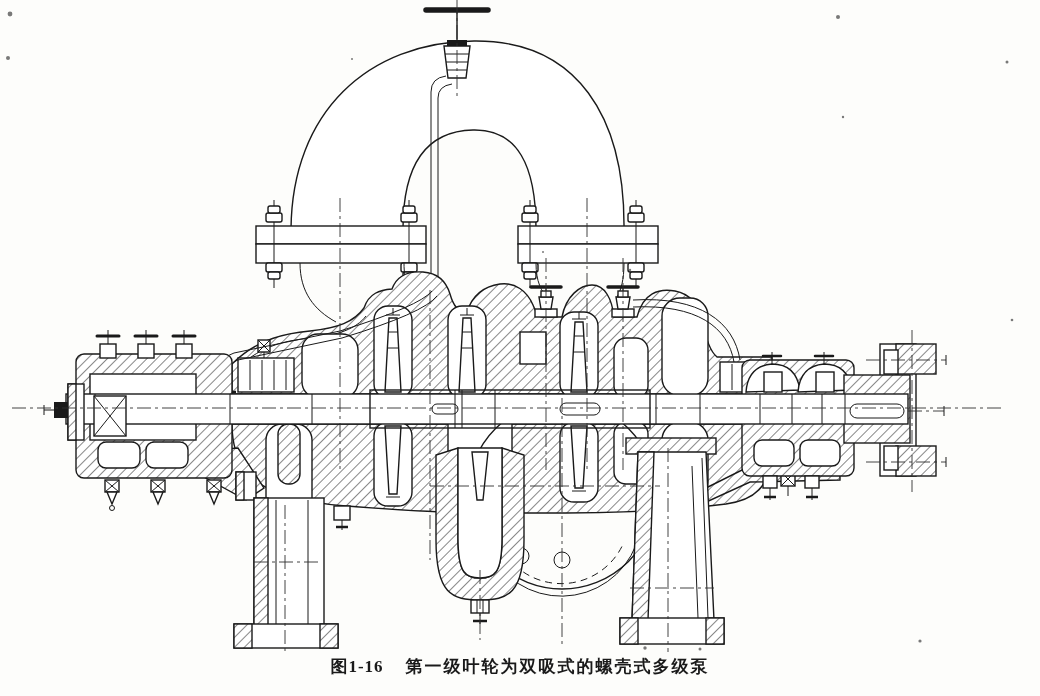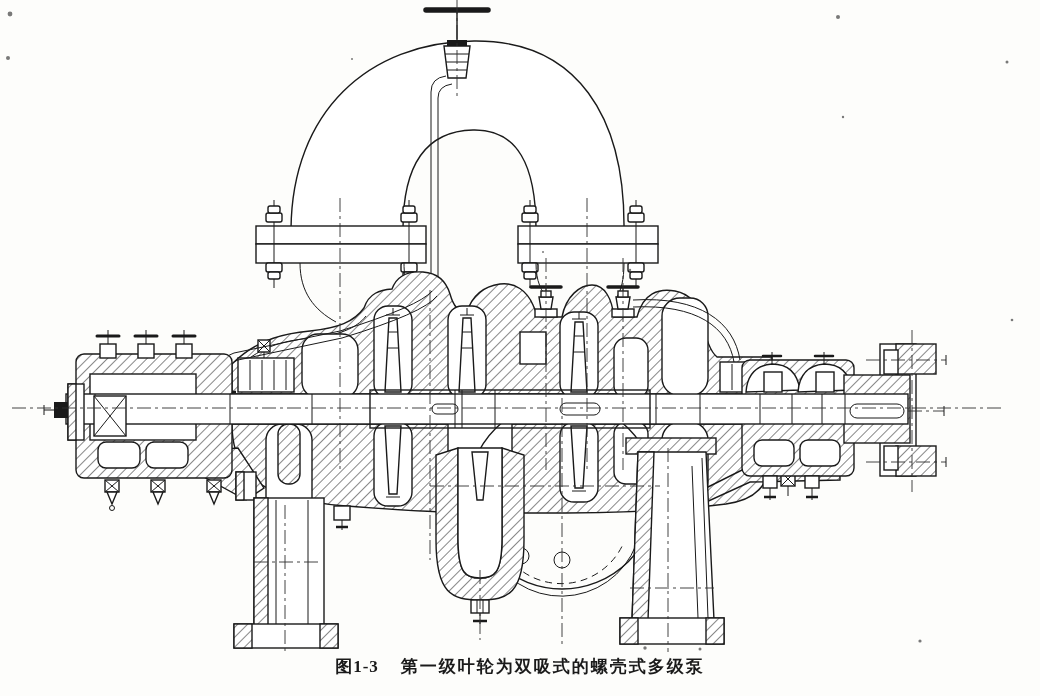--- a/index.html
+++ b/index.html
@@ -395,16 +395,16 @@
     <circle cx="630" cy="270" r="1.2"></circle>
         <circle cx="1012" cy="320" r="1.3"></circle>
     <circle cx="920" cy="641" r="1.6"></circle>
         <circle cx="700" cy="649" r="1.5"></circle>
     <circle cx="645" cy="648" r="1.7"></circle>
         <circle cx="543" cy="252" r="1"></circle>
   </g>
 </svg>
 
 <div class="caption">
-  <span class="fig-no">图1-3</span><span>第一级叶轮为双吸式的螺壳式多级泵</span>
+  <span class="fig-no">图1-16</span><span>第一级叶轮为双吸式的螺壳式多级泵</span>
 </div>
 
 </div>
 
 </body></html>

